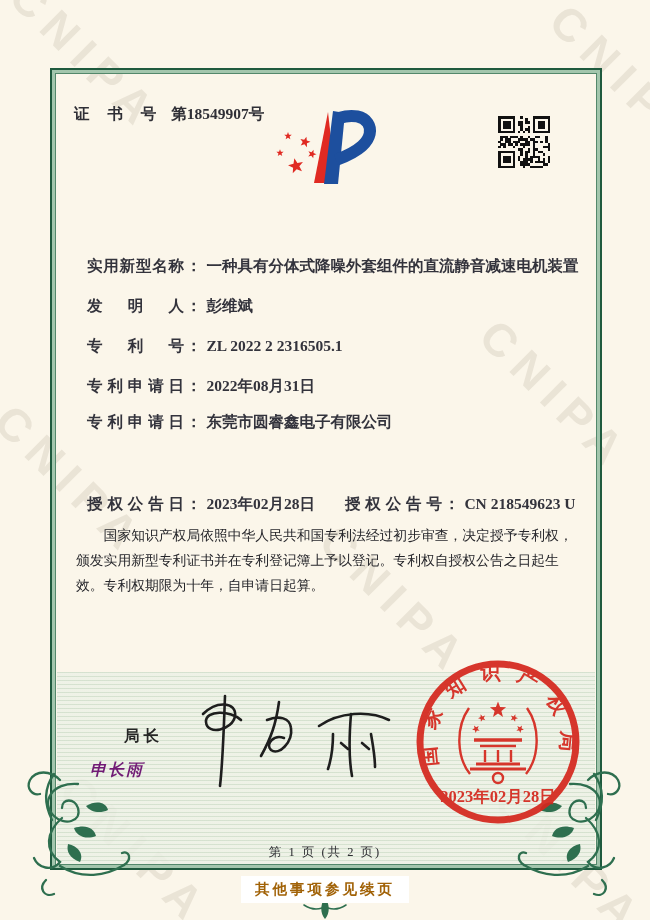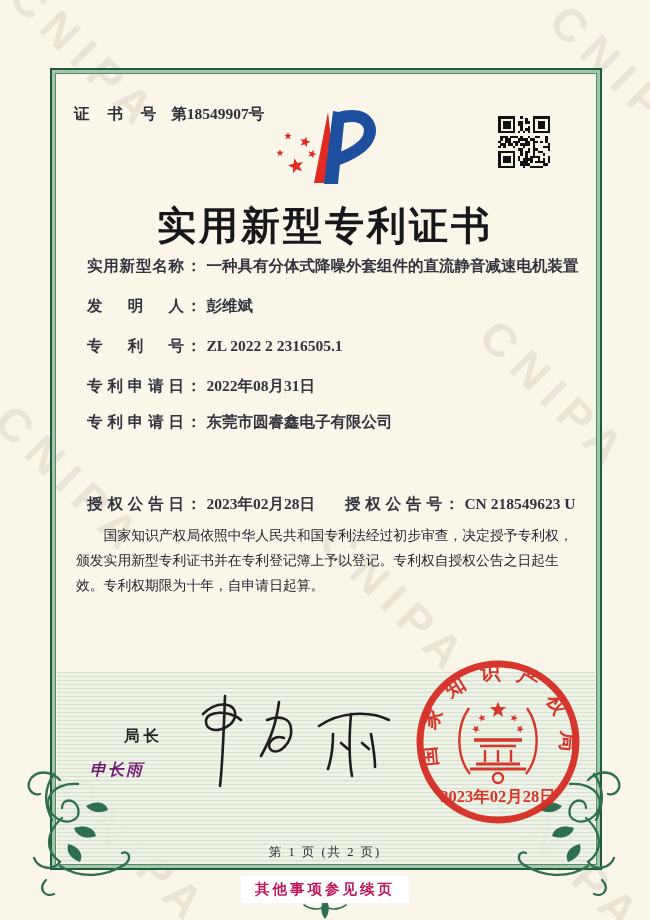--- a/index.html
+++ b/index.html
@@ -35,21 +35,21 @@
                 letter-spacing:2px;color:#701a75;z-index:4;font-style:italic;}
   .signature{position:absolute;left:183px;top:690px;width:218px;height:102px;z-index:4;}
   .seal{position:absolute;left:408px;top:652px;width:180px;height:180px;z-index:5;opacity:.93;}
   .flourish{position:absolute;width:150px;height:150px;z-index:3;}
   .flourish.left{left:16px;top:762px;}
   .flourish.right{left:482px;top:762px;transform:scaleX(-1);}
   .bottom-orn{position:absolute;left:296px;top:893px;width:58px;height:27px;z-index:2;}
   .page-indicator{position:absolute;left:0;top:844px;width:100%;text-align:center;font-size:12.5px;
                   letter-spacing:2px;color:#2c2c31;z-index:4;}
   .note{position:absolute;left:50%;top:876px;transform:translateX(-50%);background:#ffffff;
-        padding:4px 14px;font-size:14.5px;font-weight:600;letter-spacing:3px;color:#be185d;z-index:6;
+        padding:4px 14px;font-size:14.5px;font-weight:600;letter-spacing:3px;color:#a16207;z-index:6;
         white-space:nowrap;}
 </style>
 </head>
 <body>
 
 <div class="page">
 
   <span class="wm" style="left:85px;top:55px">CNIPA</span>
   <span class="wm" style="left:625px;top:80px">CNIPA</span>
   <span class="wm" style="left:70px;top:480px">CNIPA</span>
@@ -291,21 +291,20 @@
       <rect x="5" y="20" width="1.05" height="1.05" fill="#111"></rect>
       <rect x="6" y="20" width="1.05" height="1.05" fill="#111"></rect>
       <rect x="10" y="20" width="1.05" height="1.05" fill="#111"></rect>
       <rect x="13" y="20" width="1.05" height="1.05" fill="#111"></rect>
       <rect x="14" y="20" width="1.05" height="1.05" fill="#111"></rect>
       <rect x="15" y="20" width="1.05" height="1.05" fill="#111"></rect>
       <rect x="16" y="20" width="1.05" height="1.05" fill="#111"></rect>
       <rect x="17" y="20" width="1.05" height="1.05" fill="#111"></rect>
     </svg>
 
-  <div class="title">实用新型专利证书</div>
 
   <div class="row r1">
     <span class="flabel">实用新型名称</span><span class="colon">：</span><span class="fvalue">一种具有分体式降噪外套组件的直流静音减速电机装置</span>
   </div>
   <div class="row r2">
     <span class="flabel">发明人</span><span class="colon">：</span><span class="fvalue">彭维斌</span>
   </div>
   <div class="row r3">
     <span class="flabel">专利号</span><span class="colon">：</span><span class="fvalue">ZL 2022 2 2316505.1</span>
   </div>

